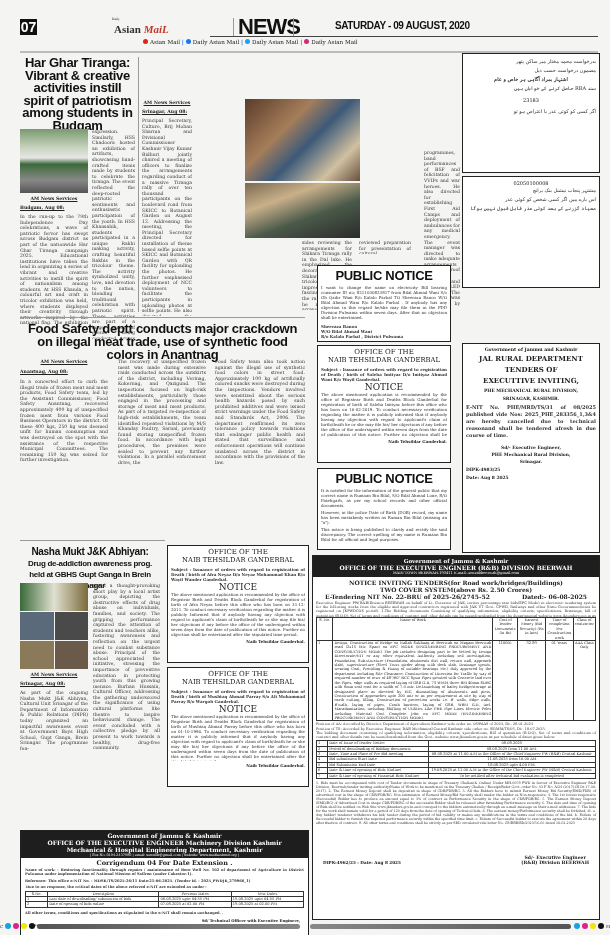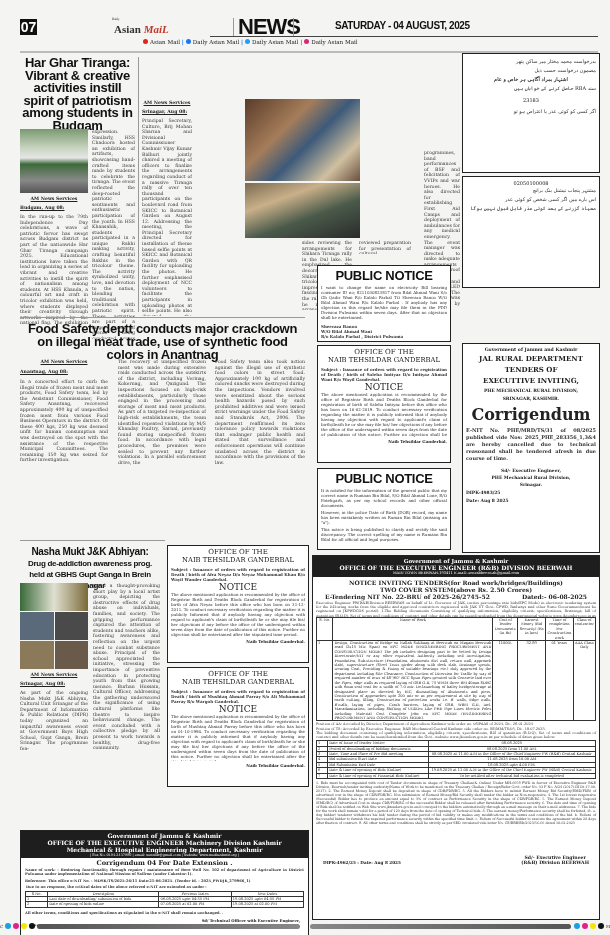--- a/index.html
+++ b/index.html
@@ -26,21 +26,21 @@
   <div class="abs" style="left:20px;top:11px;width:17px;height:16px;background:#111;color:#fff;font-family:'Liberation Sans',sans-serif;font-weight:bold;font-size:14px;line-height:16px;text-align:center;">07</div>
   <div class="abs" style="left:112px;top:9px;width:80px;height:22px;">
     <span style="position:absolute;left:0;top:0;font-size:3px;">Daily</span>
     <span style="position:absolute;left:2px;top:6px;font-family:'Liberation Serif',serif;font-size:11px;font-weight:bold;white-space:nowrap;">
       <span style="color:#333;">Asian </span><span style="color:#c0392b;font-style:italic;">MaiL</span>
     </span>
   </div>
   <div class="abs" style="left:233px;top:10px;width:1px;height:18px;background:#999;"></div>
   <div class="abs" style="left:238px;top:7px;width:55px;font-family:'Liberation Sans',sans-serif;font-weight:bold;font-size:22px;line-height:24px;letter-spacing:-1px;color:#111;">NEWS</div>
   <div class="abs" style="left:293px;top:10px;width:1px;height:18px;background:#999;"></div>
-  <div class="abs" style="left:335px;top:12px;width:200px;font-family:'Liberation Sans',sans-serif;font-weight:bold;font-size:10px;letter-spacing:-0.4px;color:#111;white-space:nowrap;">SATURDAY - 04  AUGUST, 2025</div>
+  <div class="abs" style="left:335px;top:12px;width:200px;font-family:'Liberation Sans',sans-serif;font-weight:bold;font-size:10px;letter-spacing:-0.4px;color:#111;white-space:nowrap;">SATURDAY - 09  AUGUST, 2020</div>
   <div class="rule-h" style="left:210px;top:28px;width:388px;background:#444;"></div>
   <div class="abs" style="left:143px;top:31px;width:330px;height:10px;font-size:5.6px;white-space:nowrap;">
     <span><span class="cmyk" style="background:#e62117;width:5px;height:5px;"></span><span>Asian Mail</span></span>
     <span style="color:#1877f2;font-weight:bold;"> | </span>
     <span><span class="cmyk" style="background:#1877f2;width:5px;height:5px;"></span><span>Daily Asian Mail</span></span>
     <span style="color:#1877f2;font-weight:bold;"> | </span>
     <span><span class="cmyk" style="background:#1da1f2;width:5px;height:5px;"></span><span>Daily Asian Mail</span></span>
     <span style="color:#1877f2;font-weight:bold;"> | </span>
     <span><span class="cmyk" style="background:#d62976;width:5px;height:5px;"></span><span>Daily Asian Mail</span></span>
   </div>
@@ -116,21 +116,20 @@
   <div class="txt" style="font-size:4px;line-height:5px;margin-top:2px;">This notice is being published to clarify and rectify the said discrepancy. The correct spelling of my name is Rumaan Bin Bilal for all official and legal purposes.</div>
 </div>
 
 <div class="abs box" style="left:462px;top:343px;width:138px;height:210px;padding:3px;">
   <div style="text-align:center;font-size:4.6px;font-weight:bold;">Government of Jammu and Kashmir</div>
   <div style="text-align:center;font-size:7px;font-weight:bold;margin-top:2px;">JAL RURAL DEPARTMENT</div>
   <div style="text-align:center;font-size:7px;font-weight:bold;margin-top:2px;">TENDERS OF</div>
   <div style="text-align:center;font-size:7px;font-weight:bold;margin-top:2px;">EXECUTTIVE INVITING,</div>
   <div style="text-align:center;font-size:4.4px;font-weight:bold;margin-top:3px;">PHE MECHANICAL RURAL DIVISION,</div>
   <div style="text-align:center;font-size:4.4px;font-weight:bold;margin-top:3px;">SRINAGAR, KASHMIR.</div>
-  <div style="text-align:center;font-size:16px;font-weight:bold;margin-top:4px;">Corrigendum</div>
   <div class="txt" style="font-size:5px;line-height:7px;font-weight:bold;margin-top:3px;">E-NIT No. PHE/MRD/TS/31 of 08/2025 published vide Nos: 2025_PHE_283356_1,3&amp;4 are hereby cancelled due to technical reasonand shall be tendered afresh in due course of time.</div>
   <div style="text-align:center;font-size:4.4px;font-weight:bold;margin-top:6px;">Sd/- Executive Engineer,</div>
   <div style="text-align:center;font-size:4.4px;font-weight:bold;margin-top:2px;">PHE Mechanical Rural Division,</div>
   <div style="text-align:center;font-size:4.4px;font-weight:bold;margin-top:2px;">Srinagar.</div>
   <div style="font-size:4.4px;font-weight:bold;margin-top:3px;">DIPK-4983/25</div>
   <div style="font-size:4.4px;font-weight:bold;margin-top:3px;">Date: Aug 8 2025</div>
 </div>
 
 <div class="rule-h" style="left:20px;top:317px;width:285px;"></div>
 

